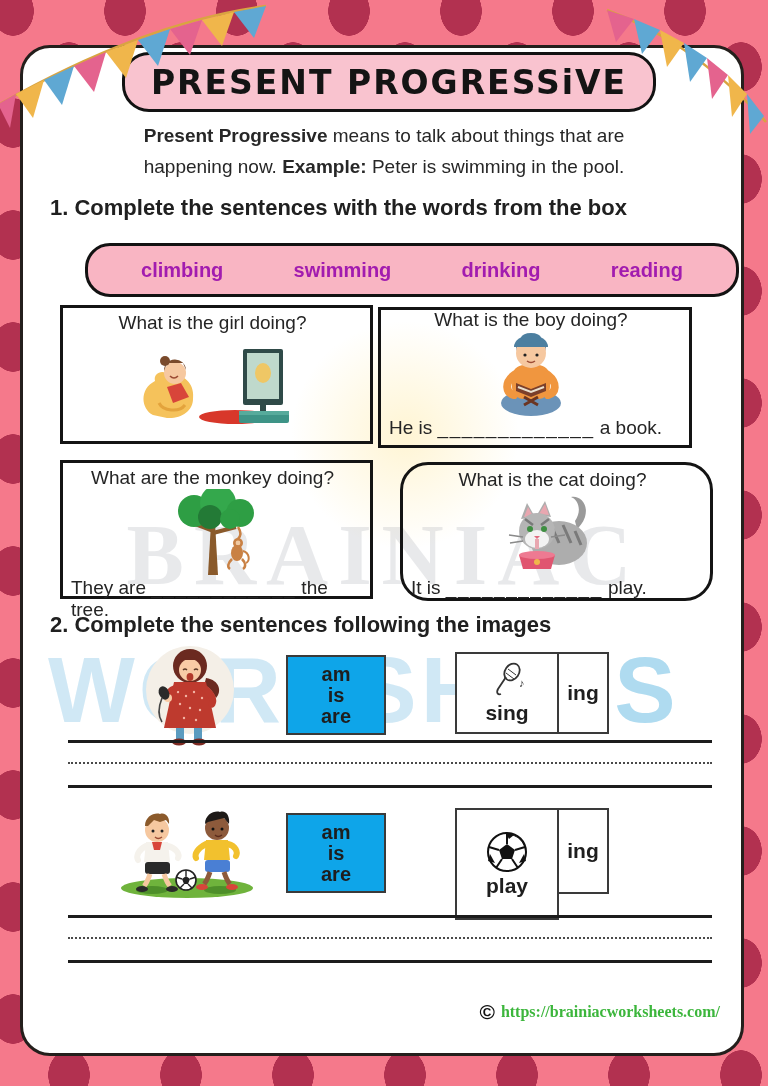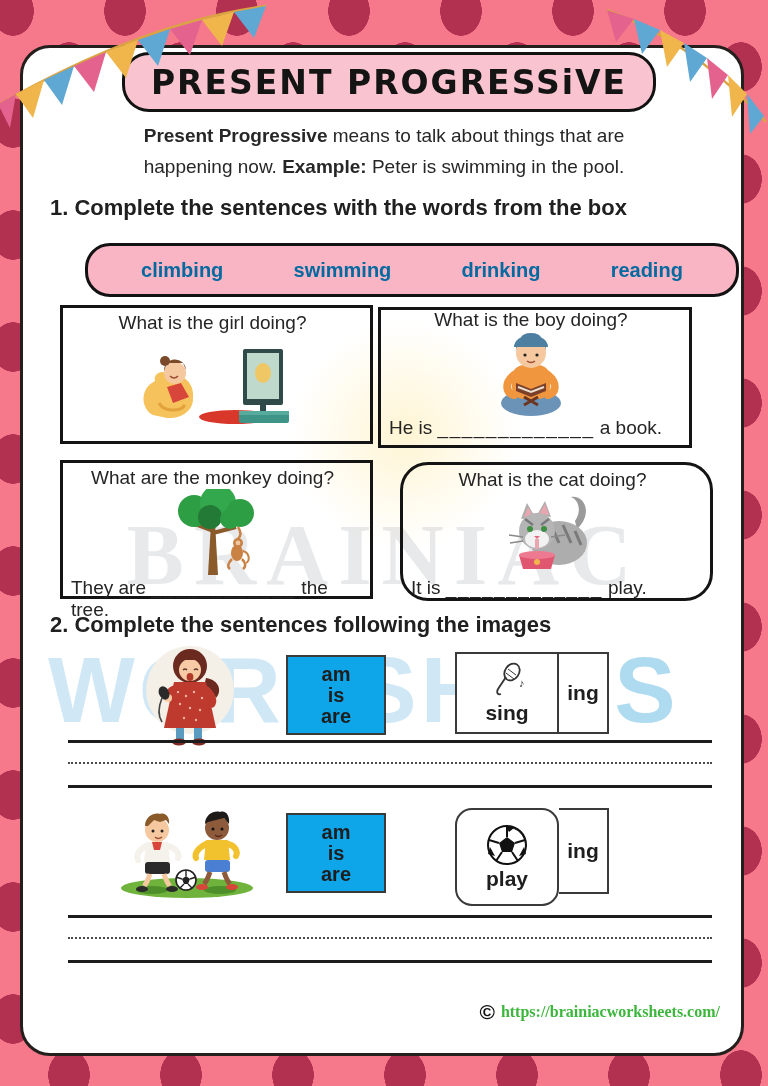--- a/index.html
+++ b/index.html
@@ -47,21 +47,21 @@
     font-size:19px;line-height:1.65;color:#272727;text-align:center;font-weight:500;
   }
   .sec-heading{
     position:absolute;left:50px;z-index:3;font-size:22px;font-weight:700;color:#202020;
   }
   .word-bank{
     position:absolute;left:85px;top:243px;width:612px;height:48px;z-index:3;
     background:#F9B5C3;border:3px solid #121212;border-radius:25px;
     display:flex;align-items:center;justify-content:space-around;padding:0 18px;
   }
-  .word-bank span{font-size:20px;font-weight:700;color:#0369a1;}
+  .word-bank span{font-size:20px;font-weight:700;color:#a21caf;}
   .qcard{
     position:absolute;z-index:3;border:3px solid #141414;background:transparent;
     display:flex;flex-direction:column;padding:4px 16px 6px 8px;box-sizing:border-box;
   }
   .qtitle{text-align:center;font-size:19px;color:#252525;font-weight:500;flex:0 0 auto;}
   .qimg{flex:1 1 auto;display:flex;align-items:center;justify-content:center;}
   .sentence{flex:0 0 auto;font-size:19px;color:#252525;font-weight:500;}
   .blank{letter-spacing:1.5px;font-weight:500;}
   .ex-img{position:absolute;z-index:3;}
   .choice-box{
@@ -333,21 +333,21 @@
   </svg>
 </div>
 
 <div class="choice-box" style="left:286px;top:813px;height:76px;">
   <span>am</span>
   <span>is</span>
   <span>are</span>
 </div>
 
 <div class="verb-pair" style="left:455px;top:808px;">
-  <div class="verb-cell main" style="height:98px;border-radius:17px;">
+  <div class="verb-cell main" style="height:112px;">
     <svg width="46" height="44" viewBox="0 0 46 44">
       <circle cx="23" cy="22" r="19" fill="#fff" stroke="#111" stroke-width="2"></circle>
       <polygon points="23,14 31,20 28,29 18,29 15,20" fill="#111"></polygon>
       <path d="M23,14 L23,4 M31,20 L41,17 M28,29 L34,38 M18,29 L12,38 M15,20 L5,17" stroke="#111" stroke-width="2"></path>
       <path d="M23,4 A19,19 0 0,1 41,17 M41,17 A19,19 0 0,1 34,38" stroke="#111" stroke-width="1" fill="none"></path>
       <polygon points="21,2 30,5 25,9" fill="#111"></polygon>
       <polygon points="40,24 42,31 35,33" fill="#111"></polygon>
       <polygon points="6,24 4,31 11,33" fill="#111"></polygon>
     </svg>
     <span>play</span>

